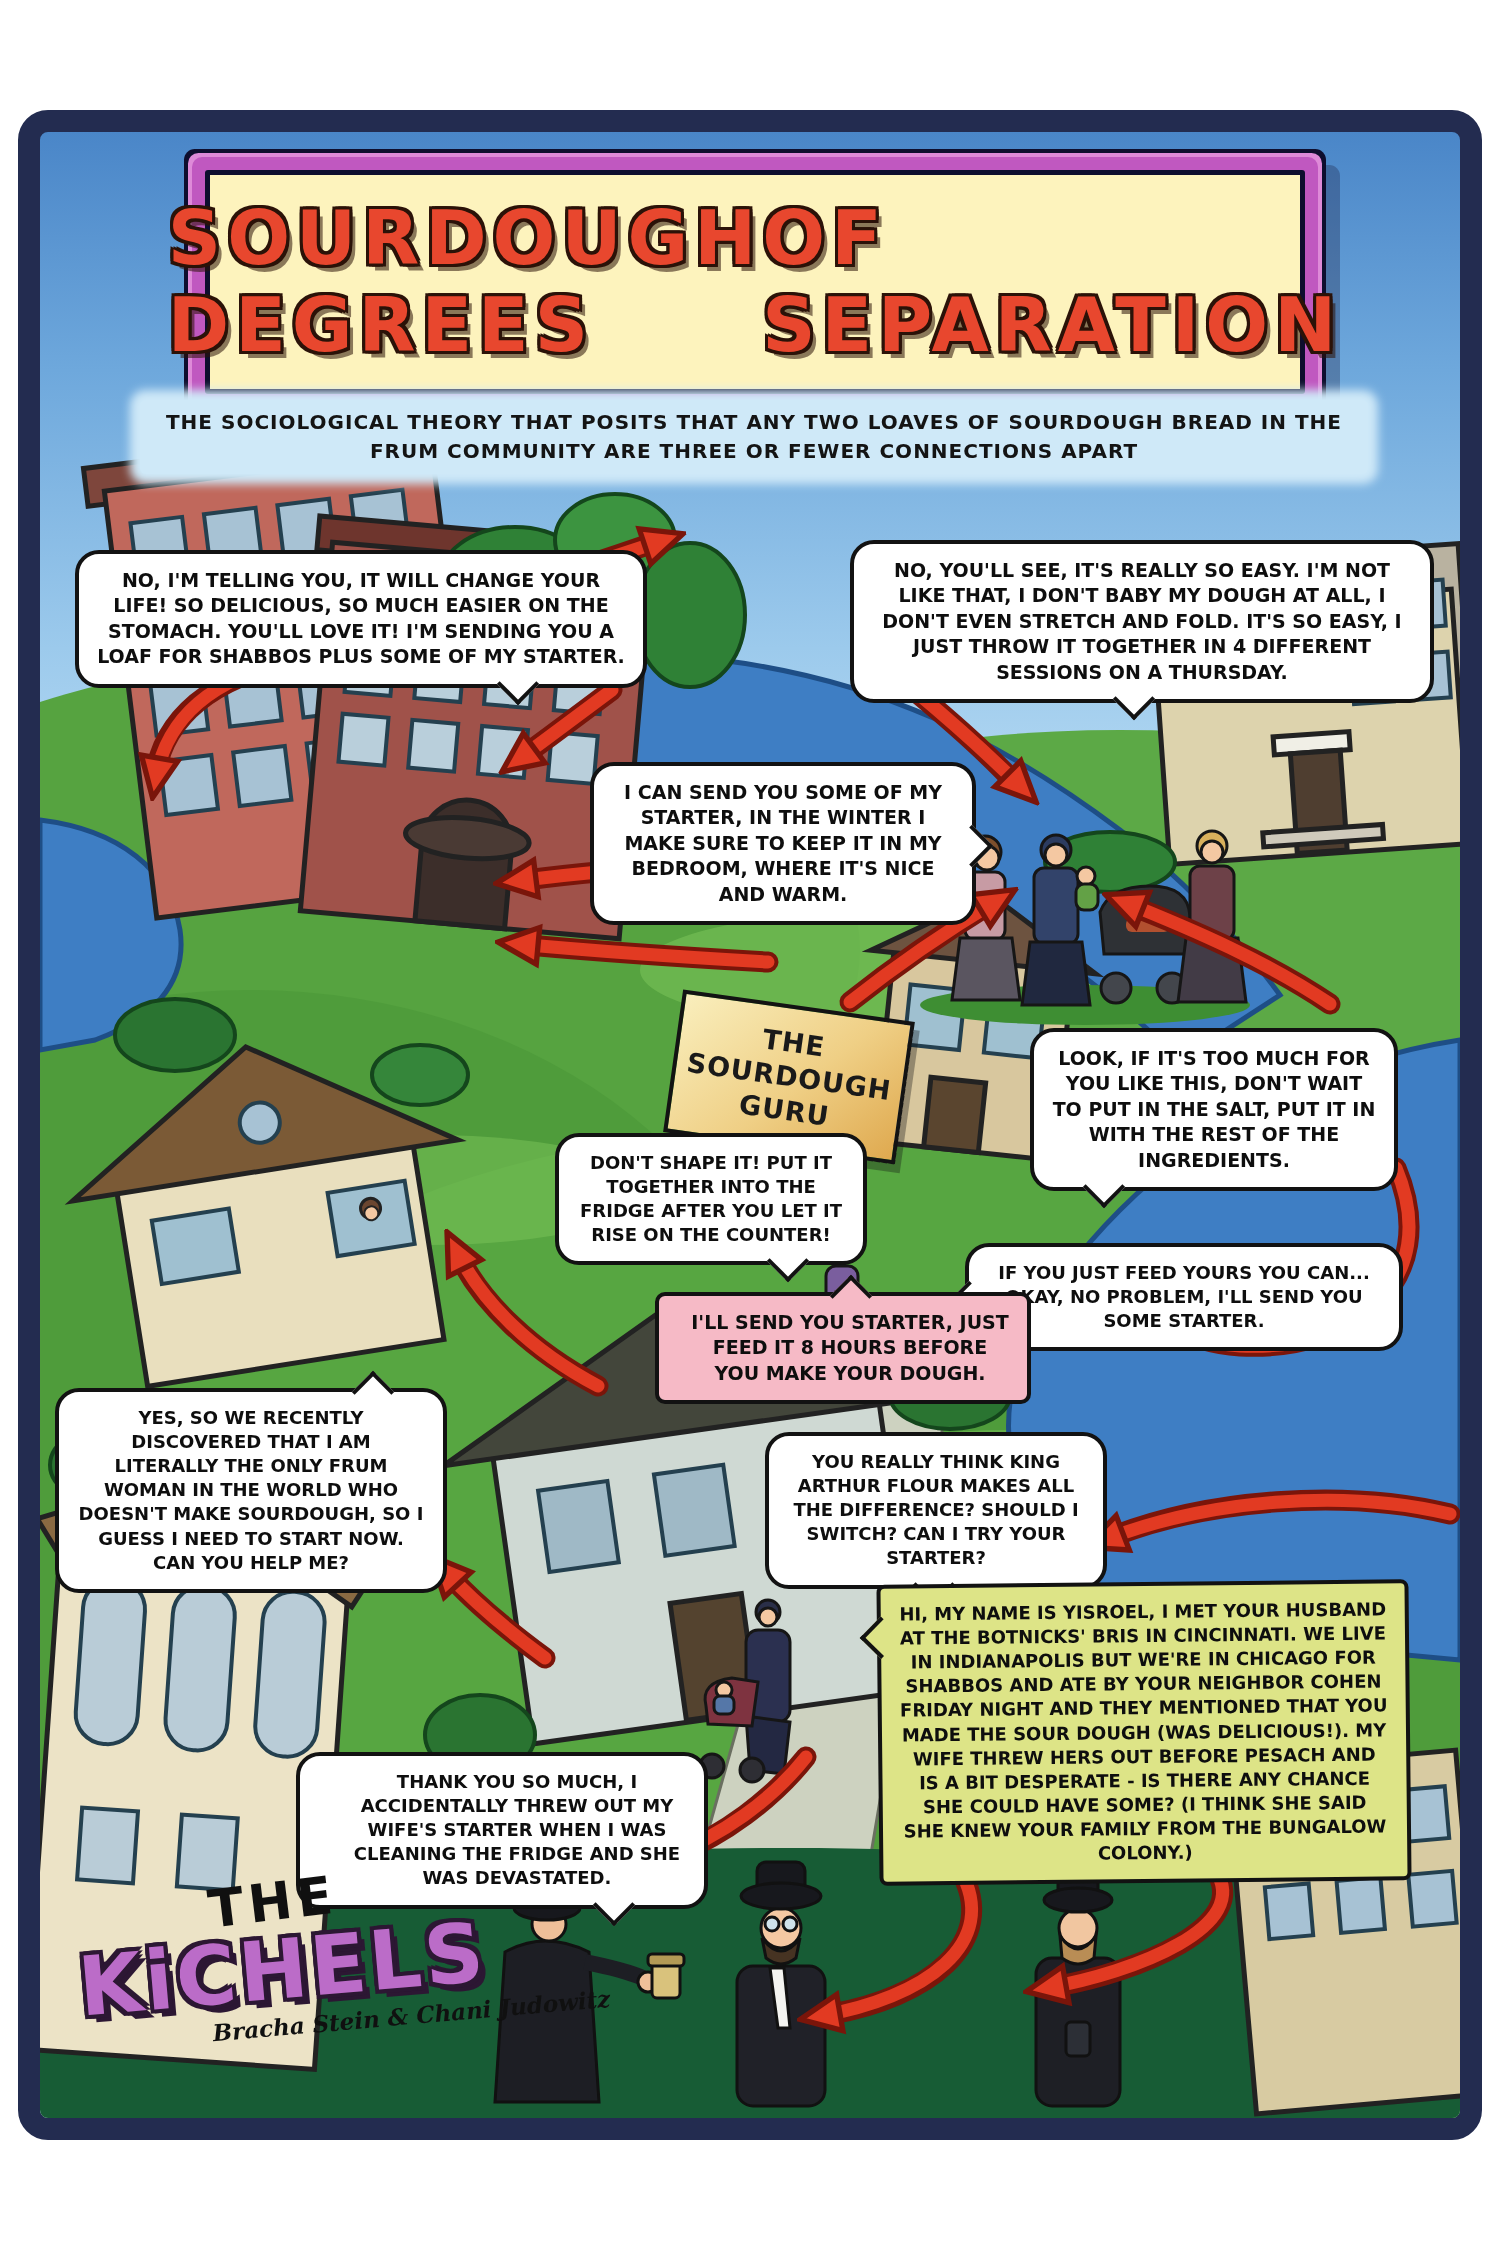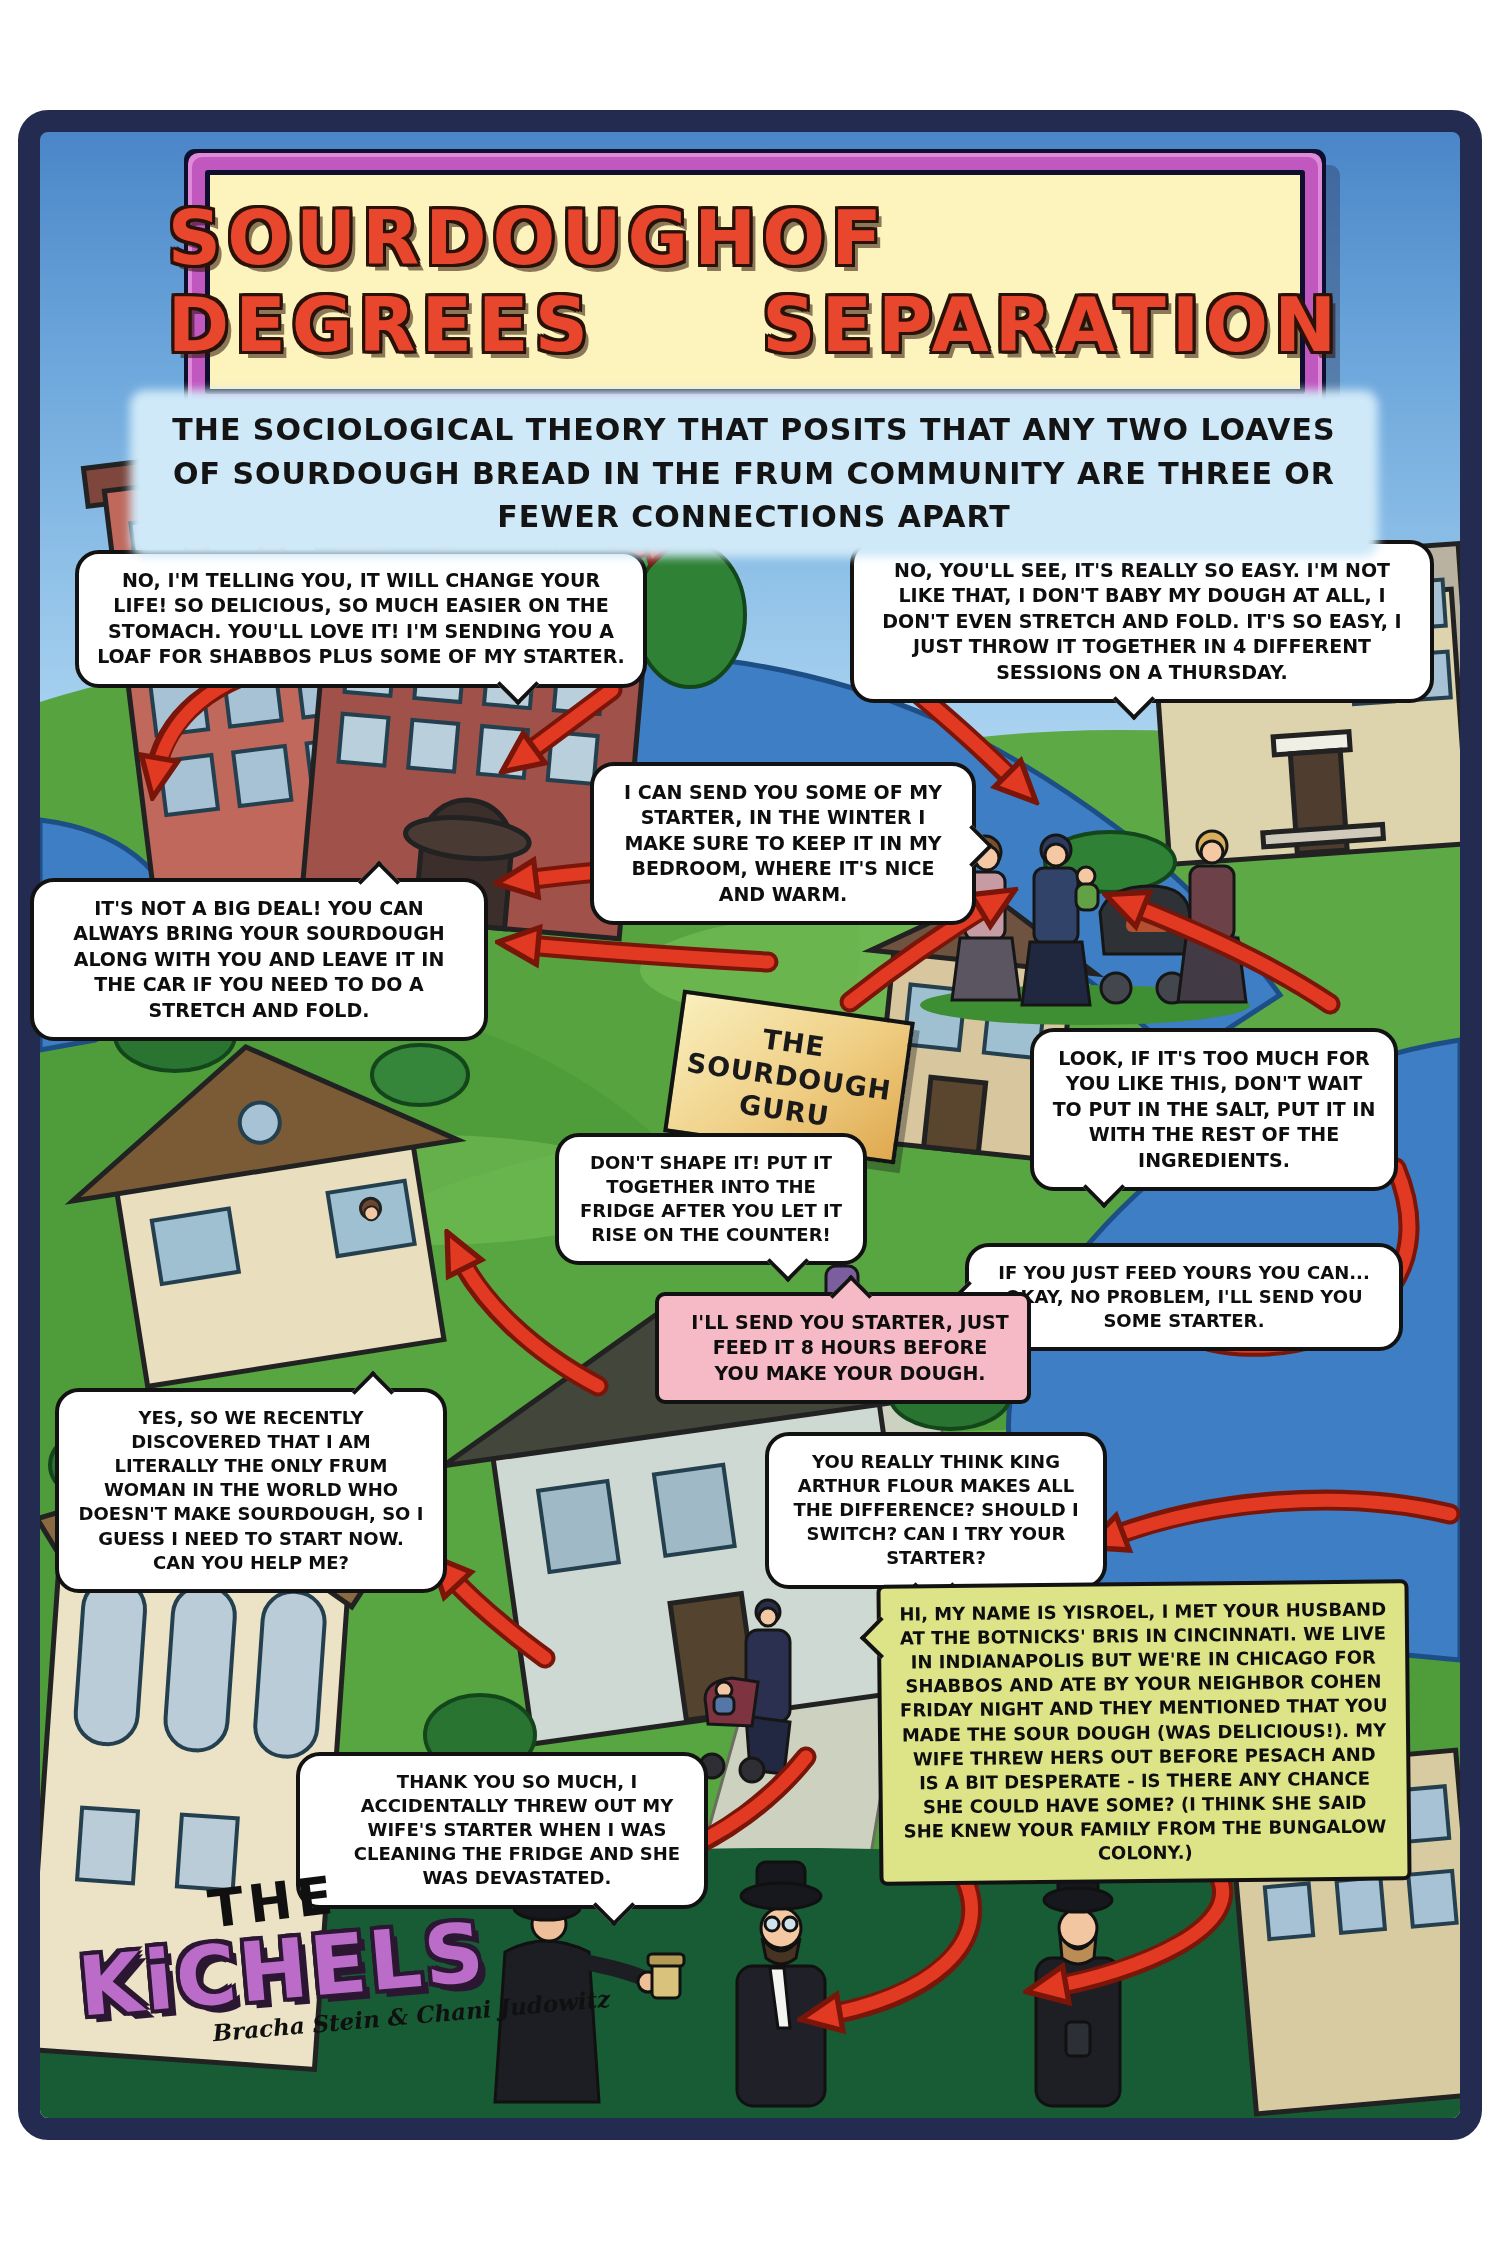--- a/index.html
+++ b/index.html
@@ -14,21 +14,21 @@
   .title-banner{position:absolute;left:205px;top:170px;width:1090px;height:214px;
         background:#fdf3bd;border:5px solid #0e0e2e;border-radius:3px;
         box-shadow:0 0 0 13px #c058c0,0 0 0 17px #de8ad8,0 0 0 21px #0e0e2e,14px 16px 0 21px rgba(25,25,60,.30);
         display:flex;justify-content:center;align-items:center;z-index:7;}
   .title-line{font-weight:900;font-size:74px;line-height:1.18;letter-spacing:6px;color:#e8472e;
         text-shadow:-3px -3px 0 #2b1208,3px -3px 0 #2b1208,-3px 3px 0 #2b1208,3px 3px 0 #2b1208,
                     0 -3px 0 #2b1208,0 3px 0 #2b1208,-3px 0 0 #2b1208,3px 0 0 #2b1208,6px 7px 0 rgba(43,18,8,.55);}
   
   .subtitle{position:absolute;left:140px;top:400px;width:1220px;z-index:7;text-align:center;
         background:#cfe9f8;box-shadow:0 0 10px 10px #cfe9f8;border-radius:6px;
-        font-weight:700;font-size:30px;line-height:1.45;letter-spacing:1px;color:#141414;padding:8px 4px;}
+        font-weight:700;font-size:20px;line-height:1.45;letter-spacing:1px;color:#141414;padding:8px 4px;}
 
   
   .bubble{position:absolute;background:#ffffff;border:4px solid #121212;border-radius:24px;
         padding:14px 18px;text-align:center;color:#0e0e0e;z-index:6;
         font-weight:700;font-size:19px;line-height:1.34;}
   .bubble.small{font-size:18px;}
   .bubble.pink{background:#f6bac6;border-radius:10px;}
   .bubble.yellow{background:#dde487;border-radius:8px;transform:rotate(-0.6deg);text-align:center;}
   .tail{position:absolute;width:26px;height:26px;background:#ffffff;
         border-right:4px solid #121212;border-bottom:4px solid #121212;}
@@ -374,24 +374,20 @@
   <div class="bubble" style="left:850px;top:540px;width:540px;text-align:center;">
     <span>NO, YOU'LL SEE, IT'S REALLY SO EASY. I'M NOT LIKE THAT, I DON'T BABY MY DOUGH AT ALL, I DON'T EVEN STRETCH AND FOLD. IT'S SO EASY, I JUST THROW IT TOGETHER IN 4 DIFFERENT SESSIONS ON A THURSDAY.</span>
     <div class="tail" style="left:46%;bottom:-15px;transform:rotate(45deg);"></div>
   </div>
 
   <div class="bubble" style="left:590px;top:762px;width:342px;">
     <span>I CAN SEND YOU SOME OF MY STARTER, IN THE WINTER I MAKE SURE TO KEEP IT IN MY BEDROOM, WHERE IT'S NICE AND WARM.</span>
     <div class="tail" style="right:-15px;top:42%;transform:rotate(-45deg);"></div>
   </div>
 
-  <div class="bubble" style="left:30px;top:878px;width:414px;">
-    <span>IT'S NOT A BIG DEAL! YOU CAN ALWAYS BRING YOUR SOURDOUGH ALONG WITH YOU AND LEAVE IT IN THE CAR IF YOU NEED TO DO A STRETCH AND FOLD.</span>
-    <div class="tail" style="right:90px;top:-15px;transform:rotate(-135deg);"></div>
-  </div>
 
   <div class="bubble" style="left:1030px;top:1028px;width:324px;">
     <span>LOOK, IF IT'S TOO MUCH FOR YOU LIKE THIS, DON'T WAIT TO PUT IN THE SALT, PUT IT IN WITH THE REST OF THE INGREDIENTS.</span>
     <div class="tail" style="left:55px;bottom:-15px;transform:rotate(45deg);"></div>
   </div>
 
   <div class="bubble small" style="left:555px;top:1133px;width:268px;">
     <span>DON'T SHAPE IT! PUT IT TOGETHER INTO THE FRIDGE AFTER YOU LET IT RISE ON THE COUNTER!</span>
     <div class="tail" style="right:60px;bottom:-15px;transform:rotate(45deg);"></div>
   </div>

